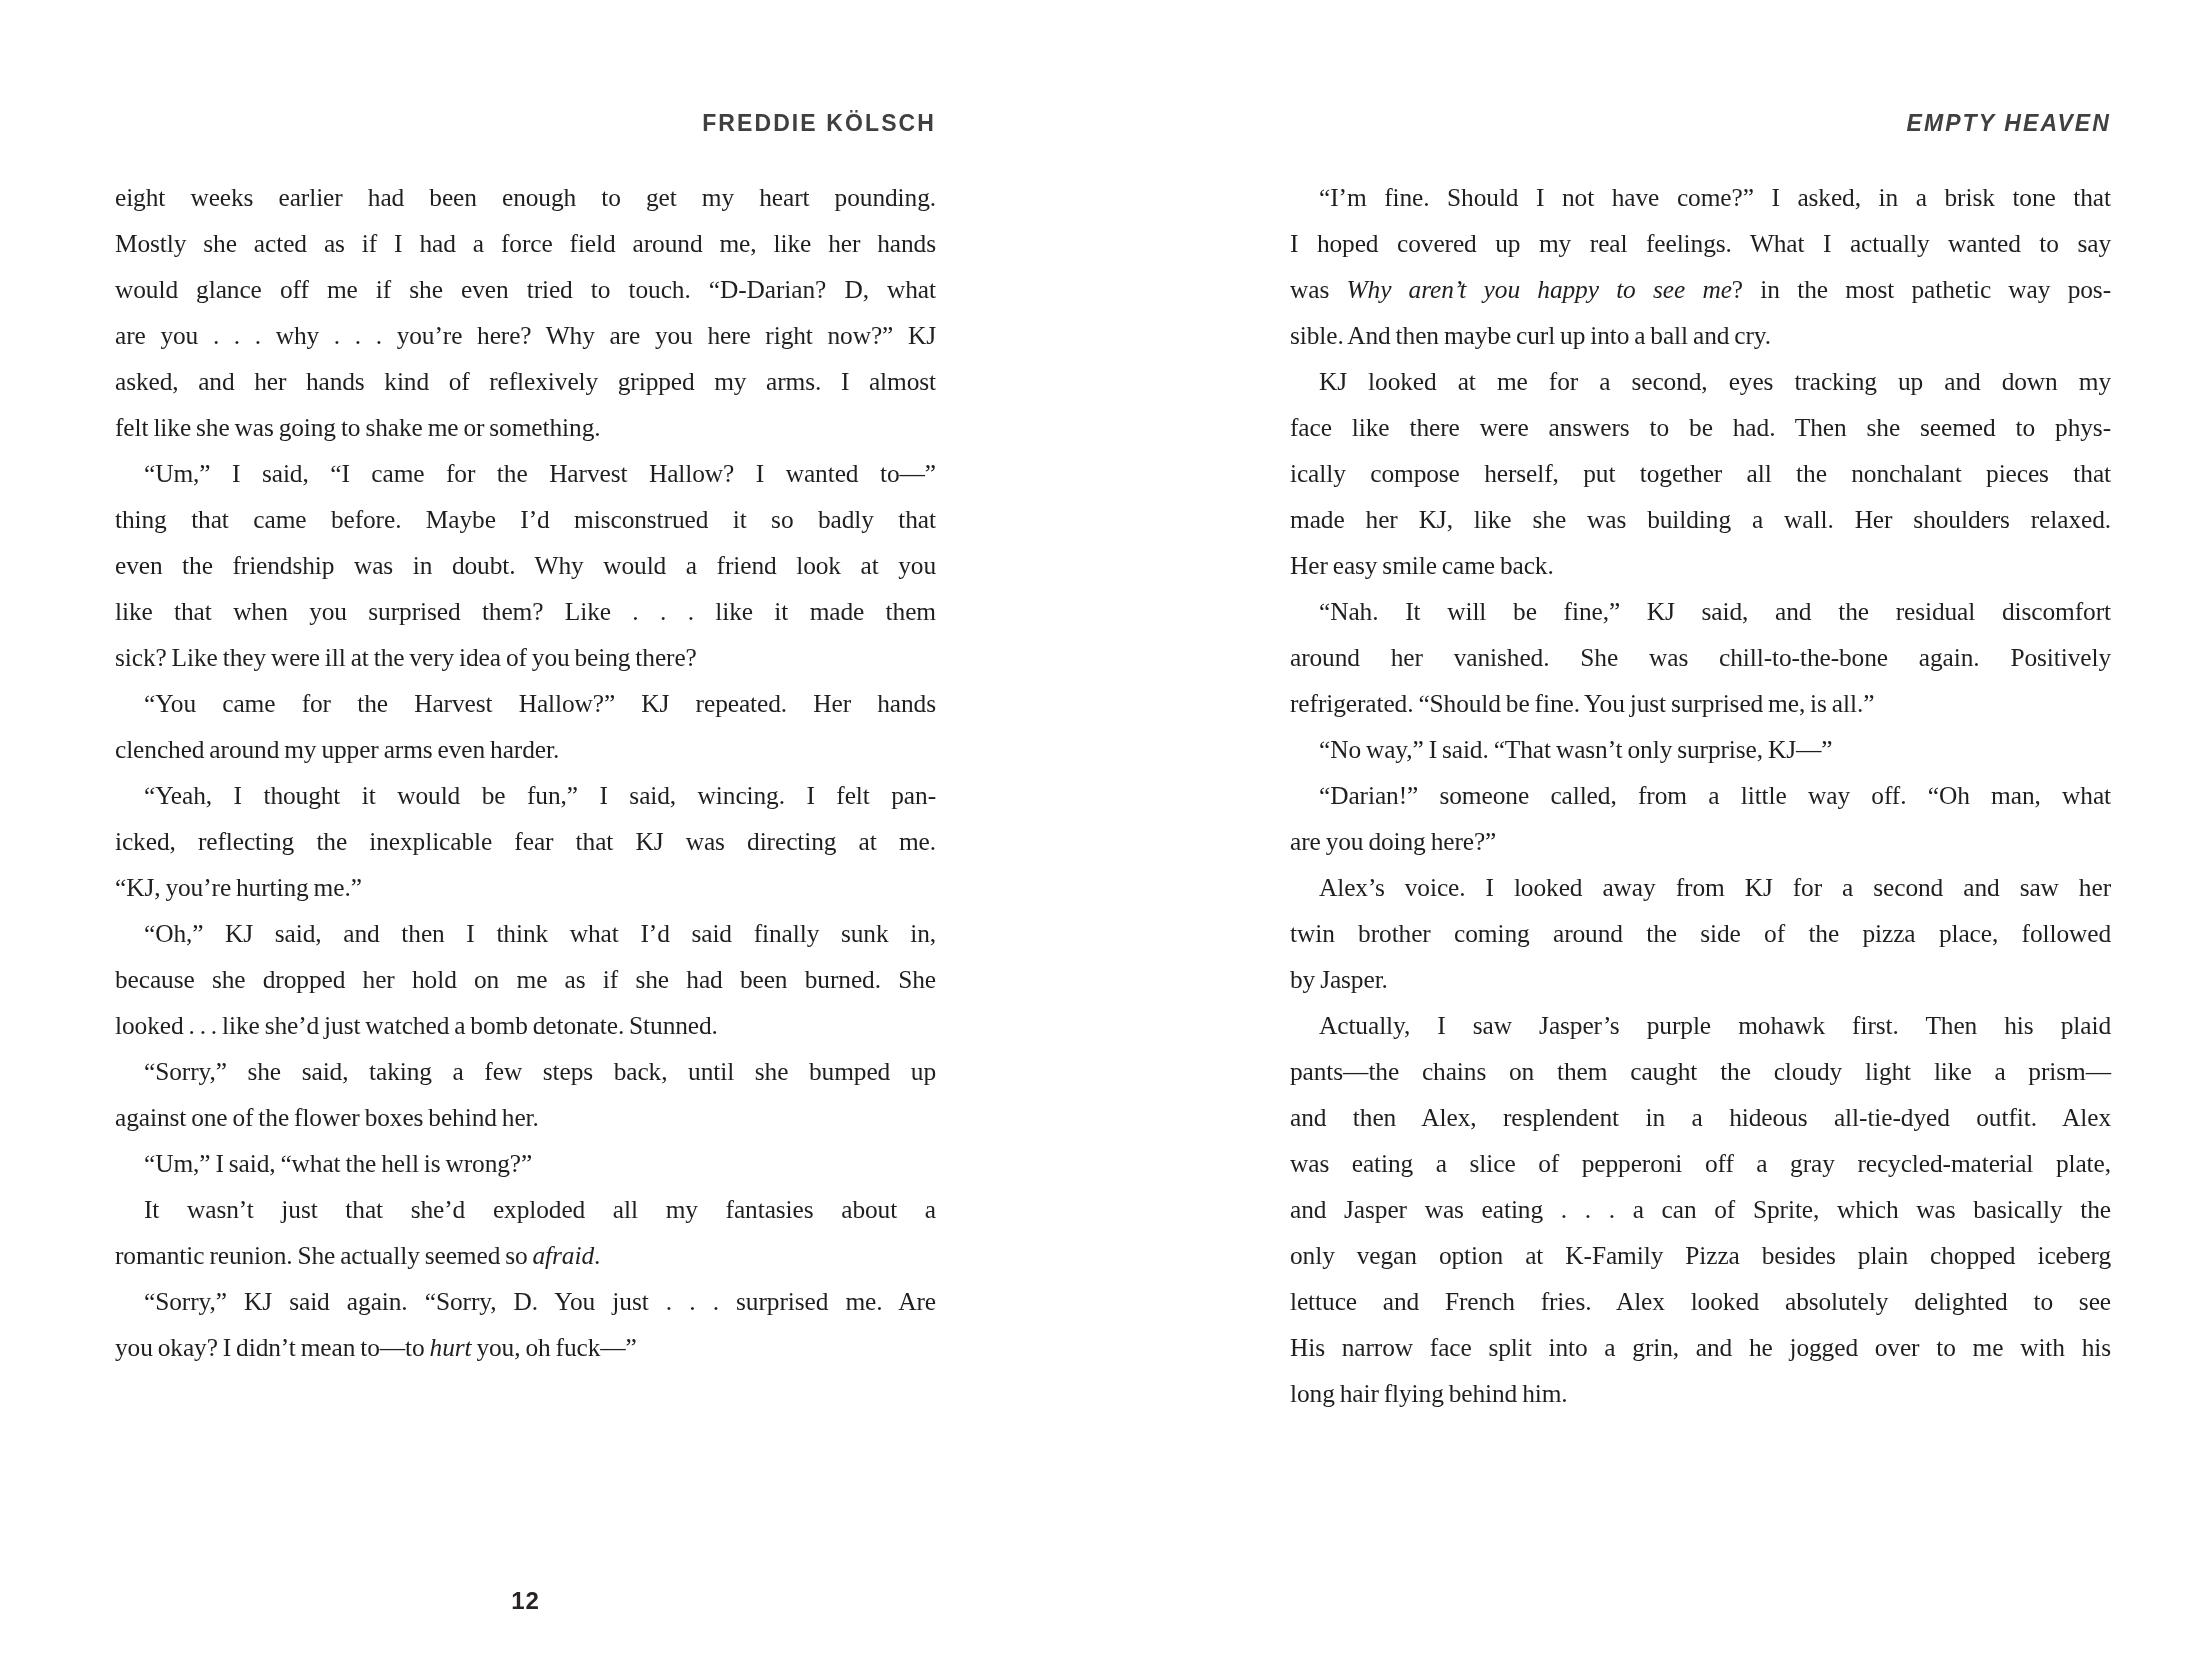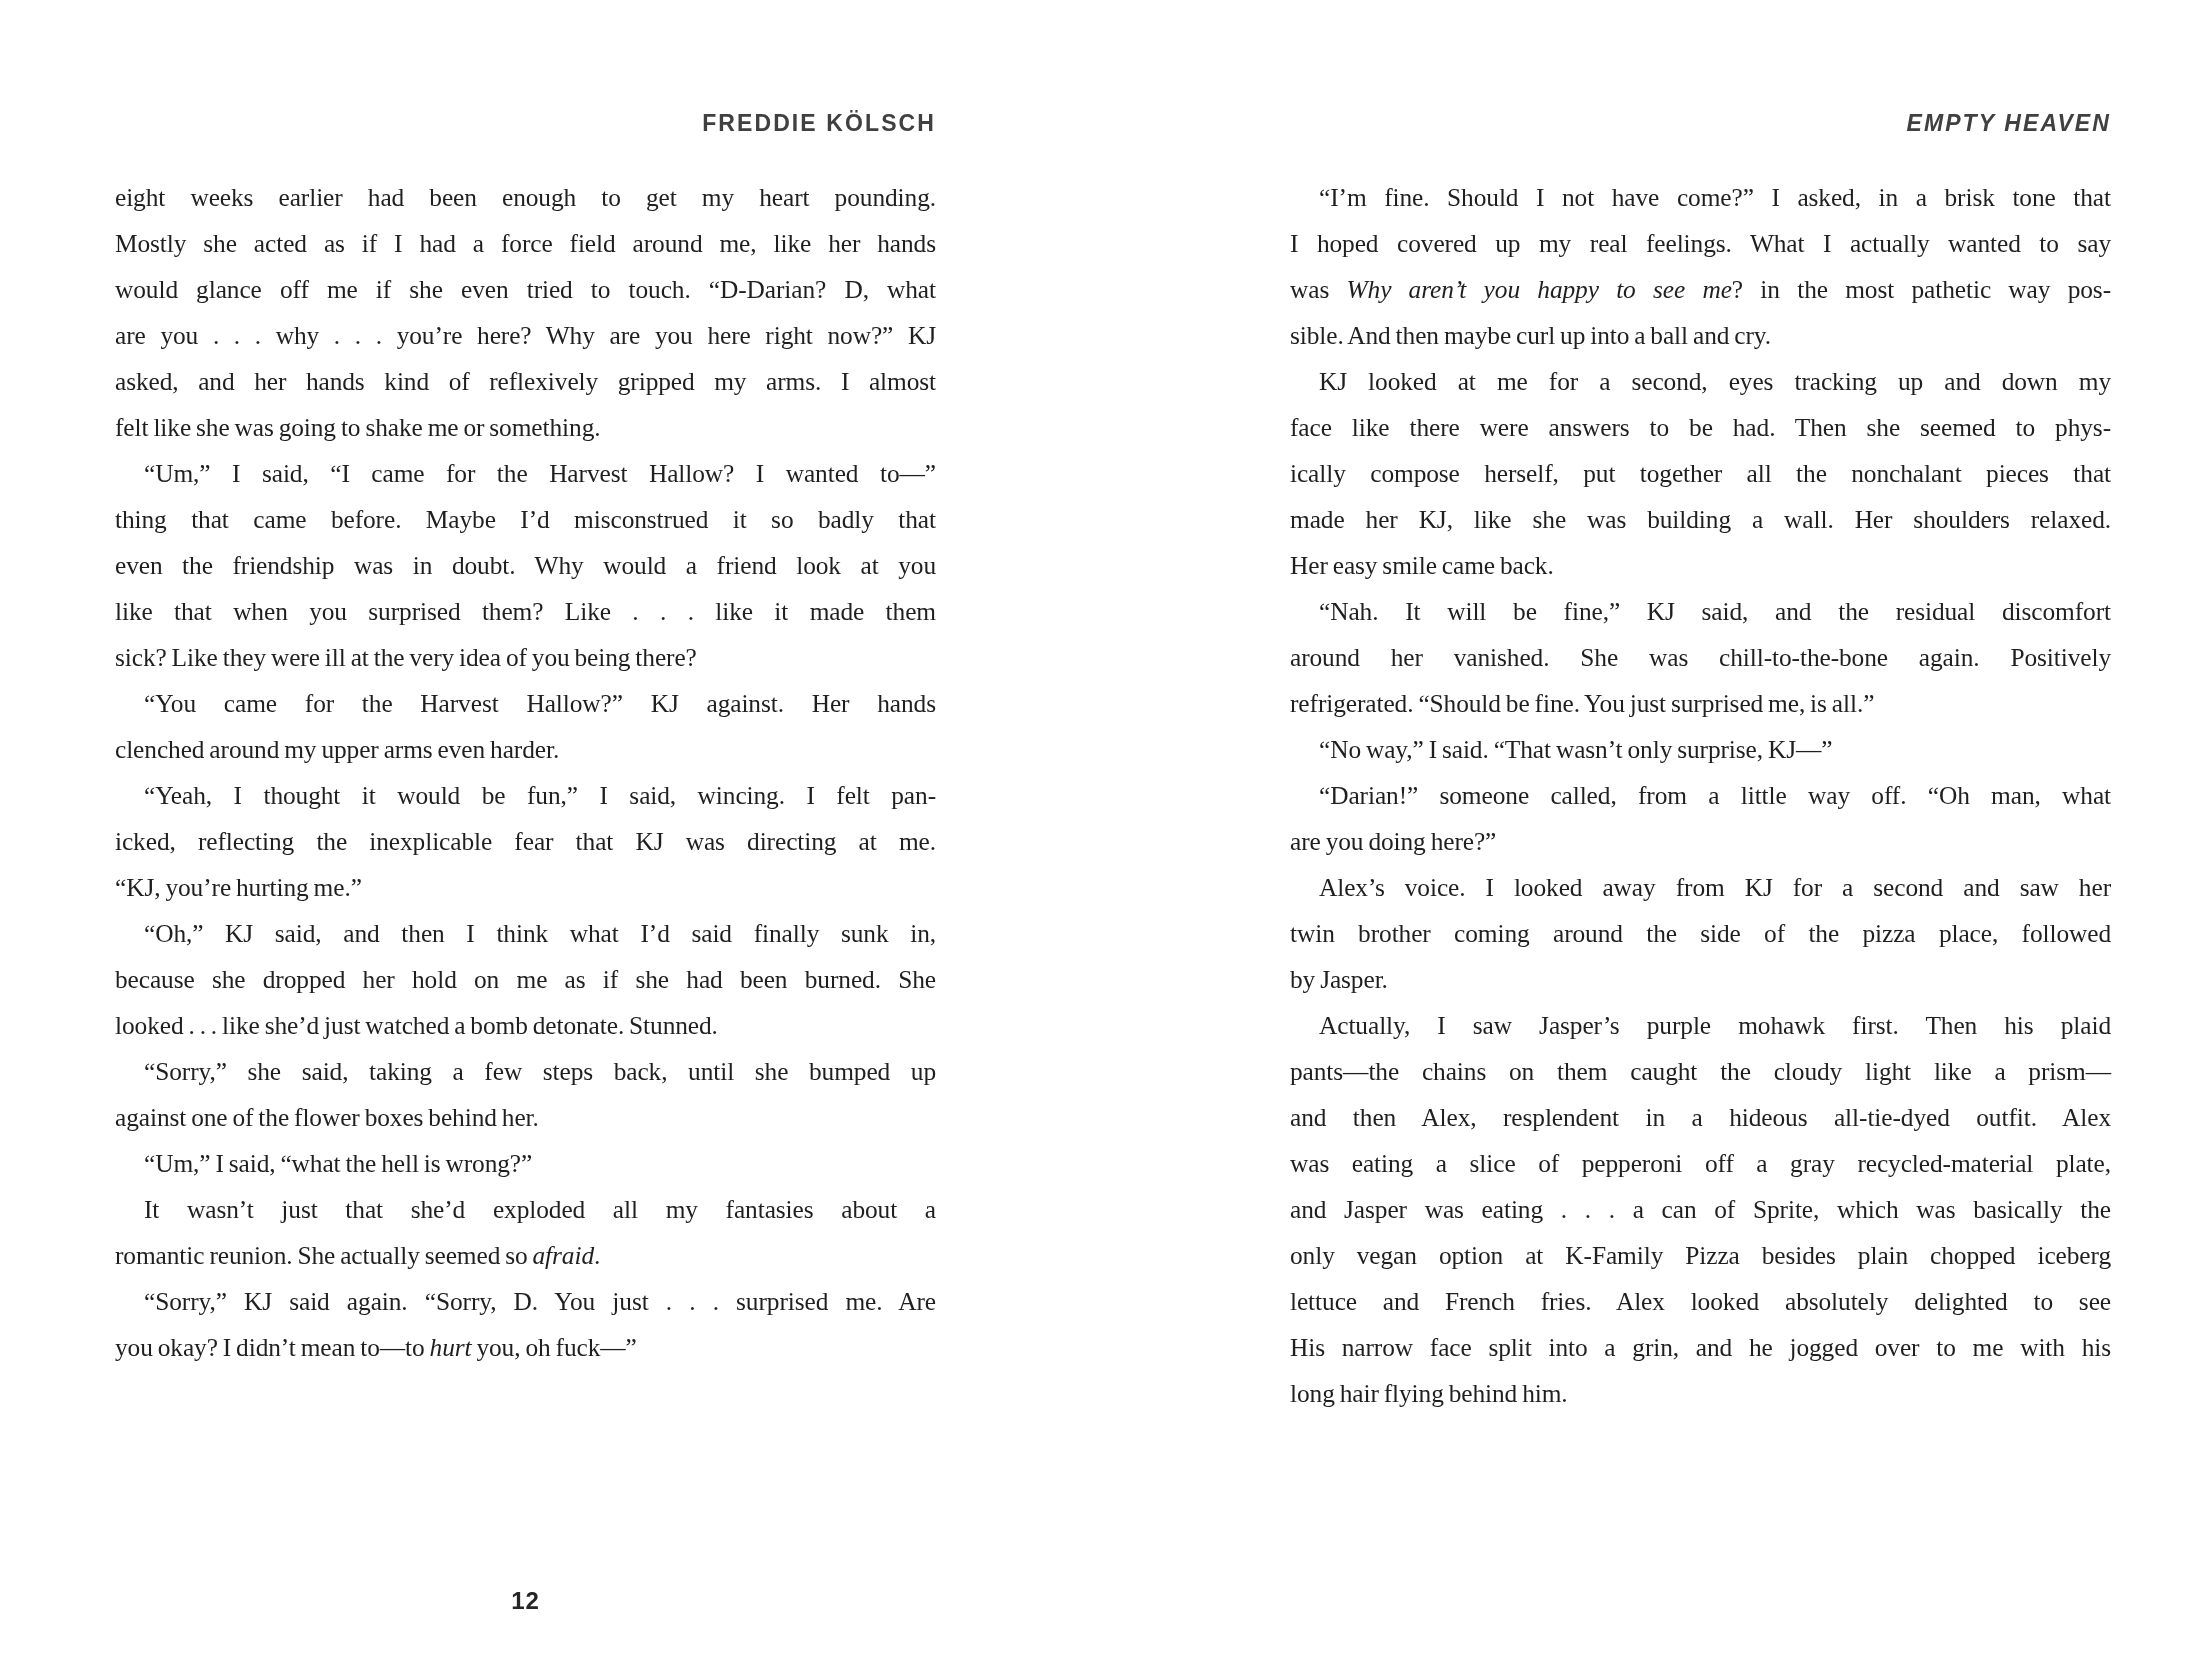--- a/index.html
+++ b/index.html
@@ -89,21 +89,21 @@
         <div class="para">
           <div class="line indent"><span>“Um,” I said, “I came for the Harvest Hallow? I wanted to—”</span></div>
         </div>
         <div class="para">
           <div class="line"><span>thing that came before. Maybe I’d misconstrued it so badly that</span></div>
           <div class="line"><span>even the friendship was in doubt. Why would a friend look at you</span></div>
           <div class="line"><span>like that when you surprised them? Like . . . like it made them</span></div>
           <div class="line last"><span>sick? Like they were ill at the very idea of you being there?</span></div>
         </div>
         <div class="para">
-          <div class="line indent"><span>“You came for the Harvest Hallow?” KJ against. Her hands</span></div>
+          <div class="line indent"><span>“You came for the Harvest Hallow?” KJ repeated. Her hands</span></div>
           <div class="line last"><span>clenched around my upper arms even harder.</span></div>
         </div>
         <div class="para">
           <div class="line indent"><span>“Yeah, I thought it would be fun,” I said, wincing. I felt pan-</span></div>
           <div class="line"><span>icked, reflecting the inexplicable fear that KJ was directing at me.</span></div>
           <div class="line last"><span>“KJ, you’re hurting me.”</span></div>
         </div>
         <div class="para">
           <div class="line indent"><span>“Oh,” KJ said, and then I think what I’d said finally sunk in,</span></div>
           <div class="line"><span>because she dropped her hold on me as if she had been burned. She</span></div>

